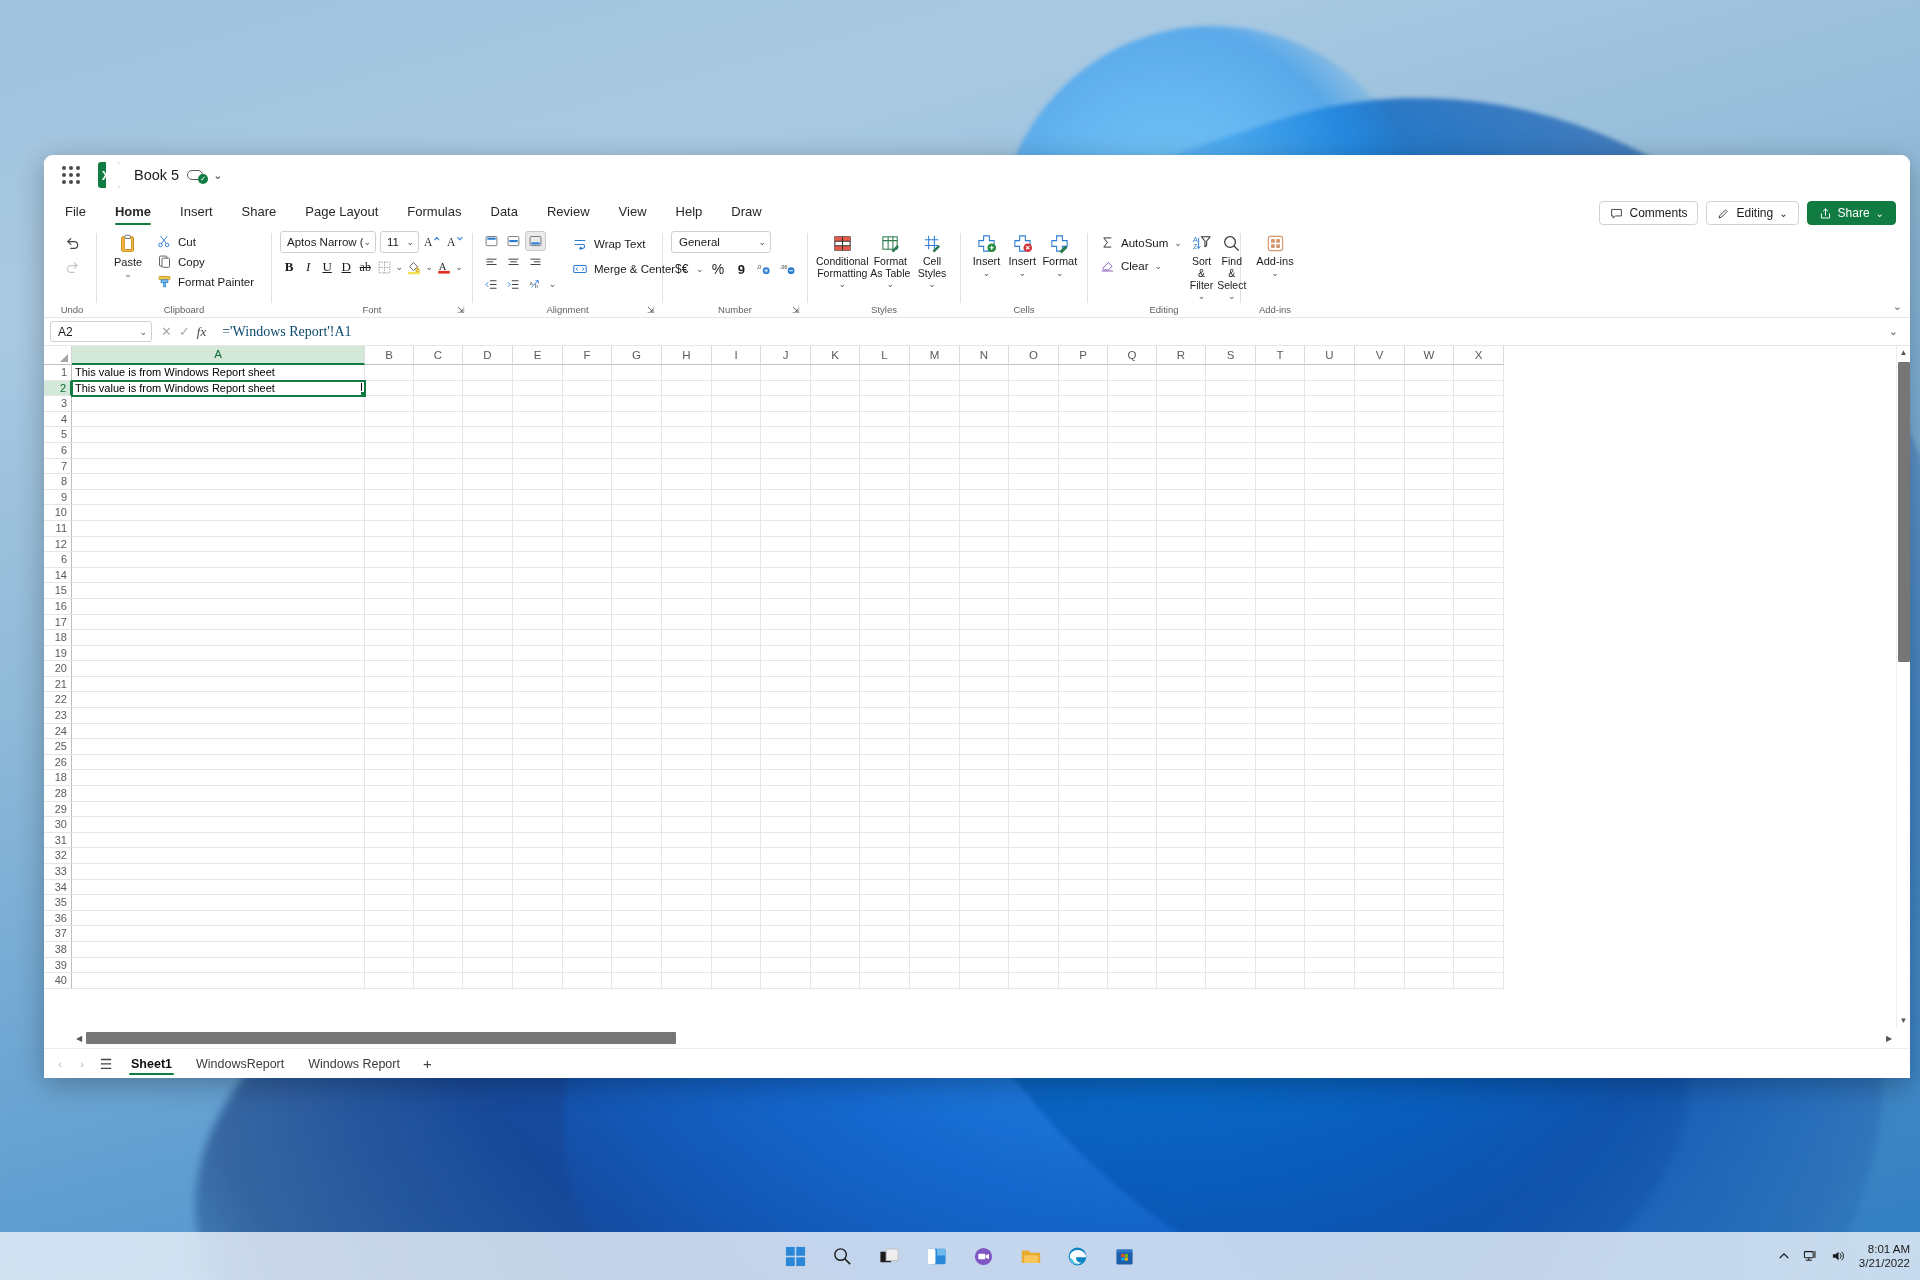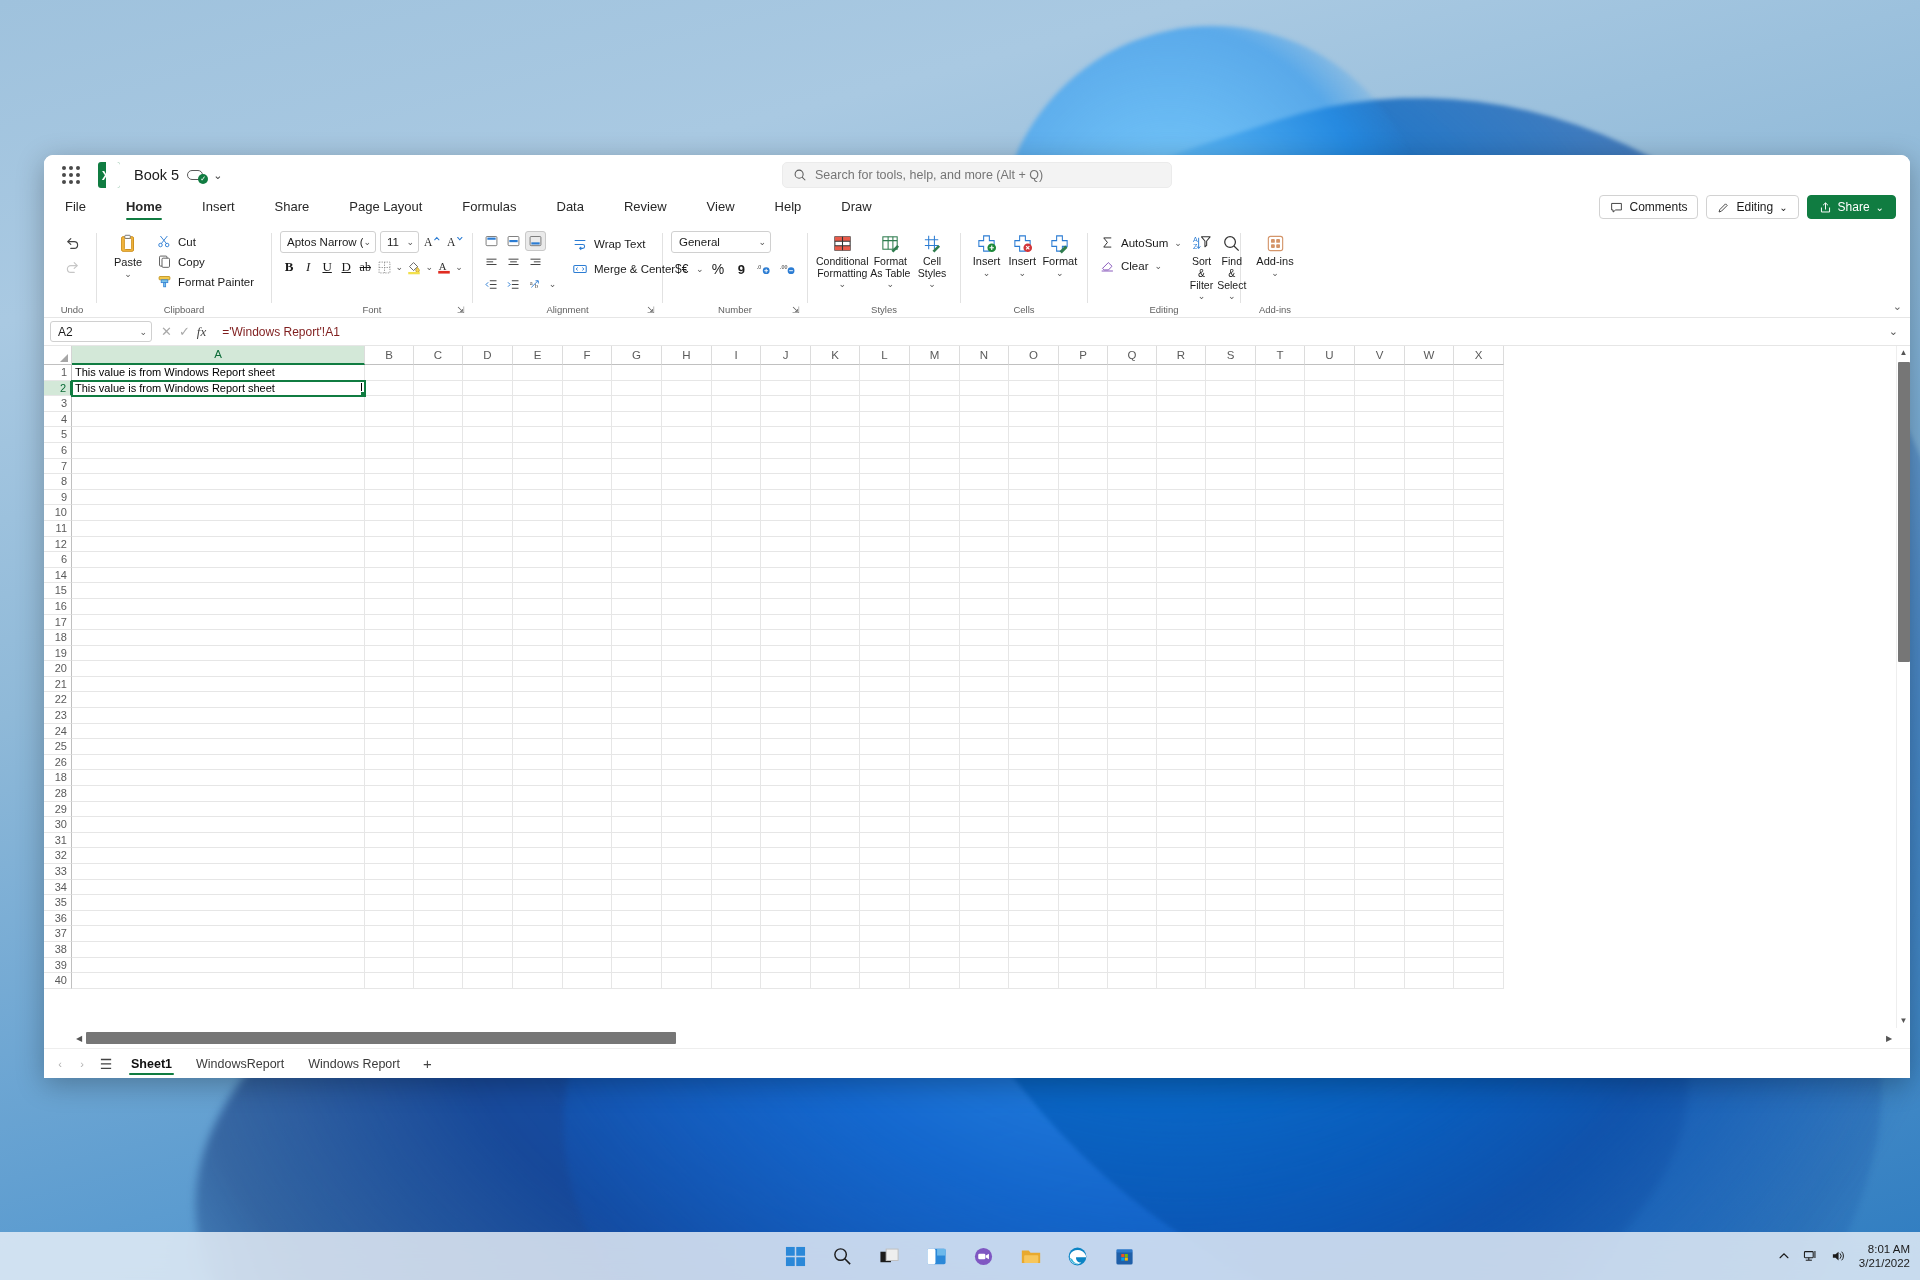--- a/index.html
+++ b/index.html
@@ -93,21 +93,21 @@
     border:1px solid #ebebeb;
   }
   .searchbox input {
     border:none; background:transparent; outline:none; font-size:12.5px; color:#5a5a5a;
     font-family:"Liberation Sans", sans-serif; width:100%;
   }
   .searchbox svg { flex:0 0 14px; }
 
   
   .tabrow {
-    height:30px; display:flex; align-items:flex-start; padding:0 10px; gap:18px; position:relative;
+    height:30px; display:flex; align-items:flex-end; padding:0 10px; gap:7px; position:relative;
     flex:0 0 30px;
   }
   .tab {
     font-size:13px; color:#282828; padding:4px 11px 6px; border-radius:4px; cursor:pointer;
     position:relative; white-space:nowrap;
   }
   .tab.active { font-weight:bold; }
   .tab.active:after {
     content:""; position:absolute; left:11px; right:11px; bottom:0px; height:2.5px;
     background:#107c41; border-radius:2px;
@@ -187,21 +187,21 @@
     width:102px; height:21px; border:1px solid #d0d0d0; border-radius:3px; background:#fff;
     display:flex; align-items:center; padding:0 4px 0 7px;
     font-size:12px; color:#1b1b1b;
   }
   .namebox .t { flex:1; }
   .fb-btns { display:flex; align-items:center; gap:7px; padding:0 9px; }
   .fb-btns span { font-size:13px; color:#a8a8a8; cursor:pointer; }
   .fb-btns .fx { color:#444; font-style:italic; font-family:"Liberation Serif", serif; }
   .fx-input {
     flex:1; height:21px; border:1px solid transparent; display:flex; align-items:center;
-    font-family:Liberation Sans, sans-serif; font-size:12px; color:#7f1d1d; padding-left:6px;
+    font-family:Liberation Serif, serif; font-size:14px; color:#0c4a6e; padding-left:6px;
   }
   .fb-exp { font-size:11px; color:#555; padding:0 6px; cursor:pointer; }
 
   
   .gridwrap { flex:1; display:flex; flex-direction:column; background:#fff; overflow:hidden; position:relative; }
   .grid-scroll { flex:1; display:flex; overflow:hidden; position:relative; }
   .colhdr-row { display:flex; height:19px; flex:0 0 19px; background:#fff; }
   .sel-corner {
     width:28px; flex:0 0 28px; border-right:1px solid #d4d4d4; border-bottom:1px solid #c0c0c0;
     background:#fff; position:relative; cursor:pointer;
@@ -312,27 +312,20 @@
     <div class="xl-icon">
         <span>X</span>
       </div>
     <div class="doc-title">Book 5</div>
     <div class="cloud-badge">
       <div class="cl"></div>
         <div class="dot">✓</div>
     </div>
     <div class="chev">⌄</div>
 
-    <div class="searchbox">
-      <svg width="14" height="14" viewBox="0 0 16 16">
-        <circle cx="7" cy="7" r="4.6" fill="none" stroke="#5a5a5a" stroke-width="1.2"></circle>
-        <line x1="10.4" y1="10.4" x2="14" y2="14" stroke="#5a5a5a" stroke-width="1.2"></line>
-      </svg>
-      <input type="text" placeholder="Search for tools, help, and more (Alt + Q)" style="">
-    </div>
   </div>
 
   <div class="tabrow">
     <div class="tab">File</div>
     <div class="tab active">Home</div>
     <div class="tab">Insert</div>
     <div class="tab">Share</div>
     <div class="tab">Page Layout</div>
     <div class="tab">Formulas</div>
     <div class="tab">Data</div>

